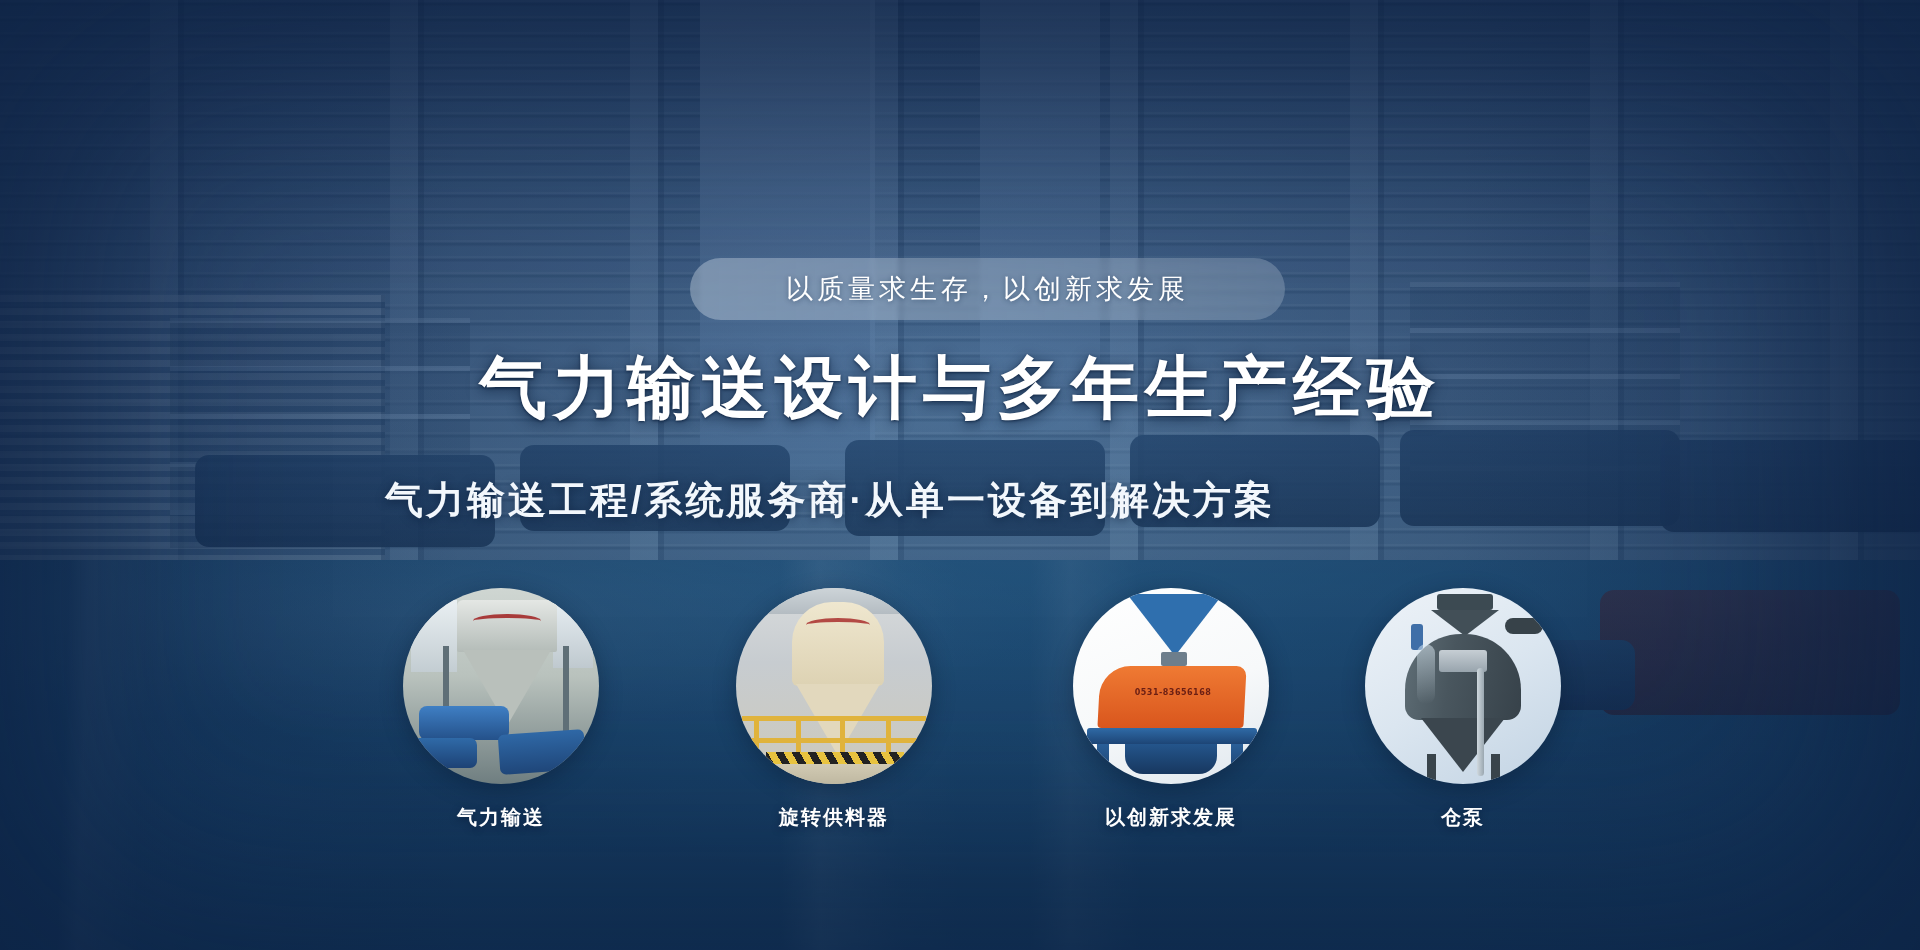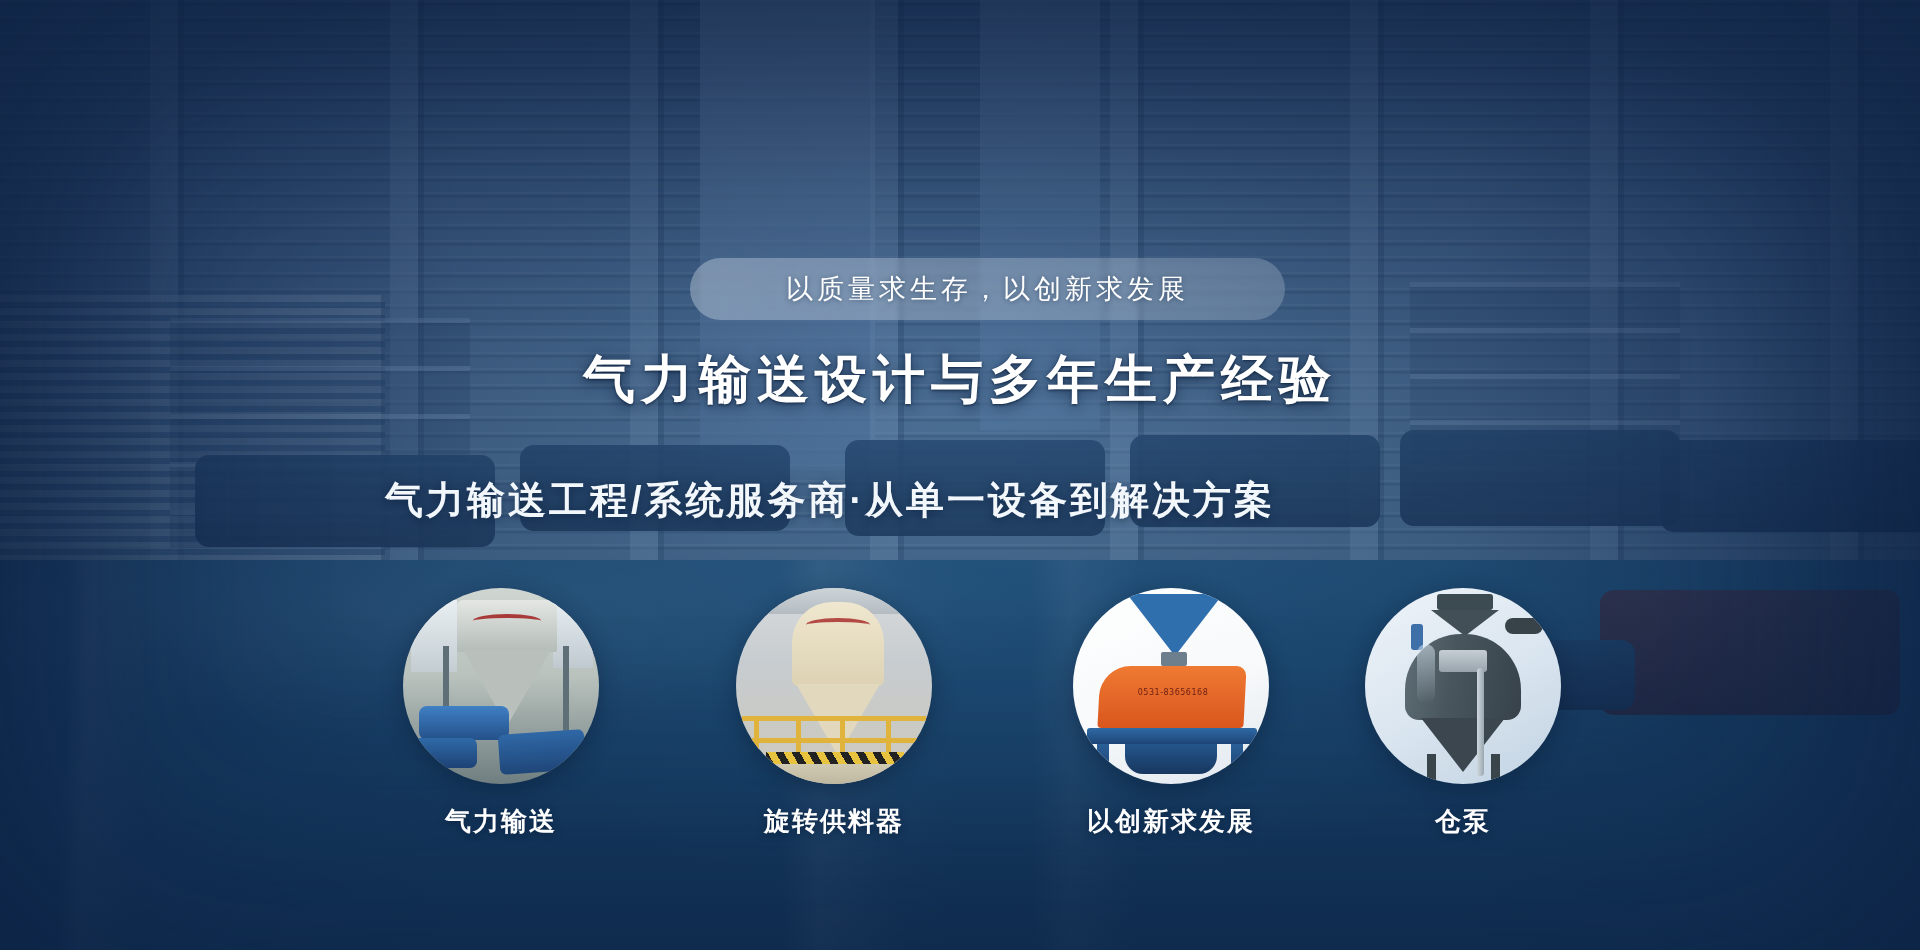--- a/index.html
+++ b/index.html
@@ -136,21 +136,21 @@
   }
   .badge span{
     font-size:27px; color:#ffffff; letter-spacing:4px; font-weight:400;
     text-shadow:0 1px 5px rgba(10,30,60,.45);
     font-family:"DejaVu Serif","Liberation Serif",serif;
   }
 
   .headline{
     position:absolute; left:0; top:352px; width:1920px;
     text-align:center;
-    font-size:52px; font-weight:bold; color:#ffffff;
+    font-size:68px; font-weight:bold; color:#ffffff;
     letter-spacing:6px; line-height:1.05;
     text-shadow:0 3px 14px rgba(6,24,52,.65), 0 1px 3px rgba(6,24,52,.75);
   }
 
   .subline{
     position:absolute; left:0; top:475px; width:1660px;
     text-align:center;
     font-size:38px; font-weight:bold; color:#f2f7fc;
     letter-spacing:3px;
     text-shadow:0 2px 10px rgba(6,24,52,.6);
@@ -161,21 +161,21 @@
     position:absolute; left:0; top:588px; width:1920px; height:300px;
   }
   .thumb{
     position:absolute; width:196px; text-align:center;
   }
   .circle{
     width:196px; height:196px; border-radius:50%; overflow:hidden;
     position:relative; box-shadow:0 6px 22px rgba(8,26,52,.45);
   }
   .caption{
-    margin-top:20px; font-size:26px; font-weight:bold; color:#ffffff;
+    margin-top:20px; font-size:20px; font-weight:bold; color:#ffffff;
     letter-spacing:2px;
     text-shadow:0 2px 7px rgba(6,24,52,.6);
   }
 
   
   .t1{ background:linear-gradient(180deg,#cfd6d2 0%,#b9c2bd 45%,#6f7e80 100%); }
   .t1 .hopperTop{ position:absolute; left:54px; top:12px; width:100px; height:52px;
     background:linear-gradient(180deg,#e4e7e4,#b4bcb8); border-radius:6px 6px 2px 2px; }
   .t1 .hopperCone{ position:absolute; left:60px; top:62px; width:0; height:0;
     border-left:44px solid transparent; border-right:44px solid transparent;
@@ -218,21 +218,21 @@
   .t3{ background:linear-gradient(160deg,#ffffff 0%,#f7f9fa 55%,#dfe7ee 100%); }
   .t3 .funnel{ position:absolute; left:54px; top:6px; width:0; height:0;
     border-left:48px solid transparent; border-right:48px solid transparent;
     border-top:62px solid #2f6fae; }
   .t3 .neck{ position:absolute; left:88px; top:64px; width:26px; height:14px;
     background:#6d7e8c; border-radius:2px; }
   .t3 .body{ position:absolute; left:26px; top:78px; width:146px; height:62px;
     background:linear-gradient(180deg,#ef7a33,#d9561d);
     border-radius:30px 10px 4px 4px; transform:skewX(-3deg); }
   .t3 .txt{ position:absolute; left:44px; top:100px; width:112px;
-    font-size:8px; color:#6b1f14; text-align:center; font-weight:normal; letter-spacing:.5px;
+    font-size:8px; color:#6b1f14; text-align:center; font-weight:bold; letter-spacing:.5px;
     font-family:"DejaVu Sans",sans-serif; }
   .t3 .plate{ position:absolute; left:14px; top:140px; width:170px; height:16px;
     background:linear-gradient(180deg,#2f6aa6,#1d4576); border-radius:3px; }
   .t3 .leg{ position:absolute; top:156px; width:12px; height:34px;
     background:linear-gradient(180deg,#2a5f98,#1a3d69); }
   .t3 .skirt{ position:absolute; left:52px; top:156px; width:92px; height:30px;
     background:linear-gradient(180deg,#24558b,#17375f); border-radius:0 0 18px 18px; }
 
   
   .t4{ background:linear-gradient(150deg,#eef3f8 0%,#dbe6f0 50%,#c2d3e3 100%); }

